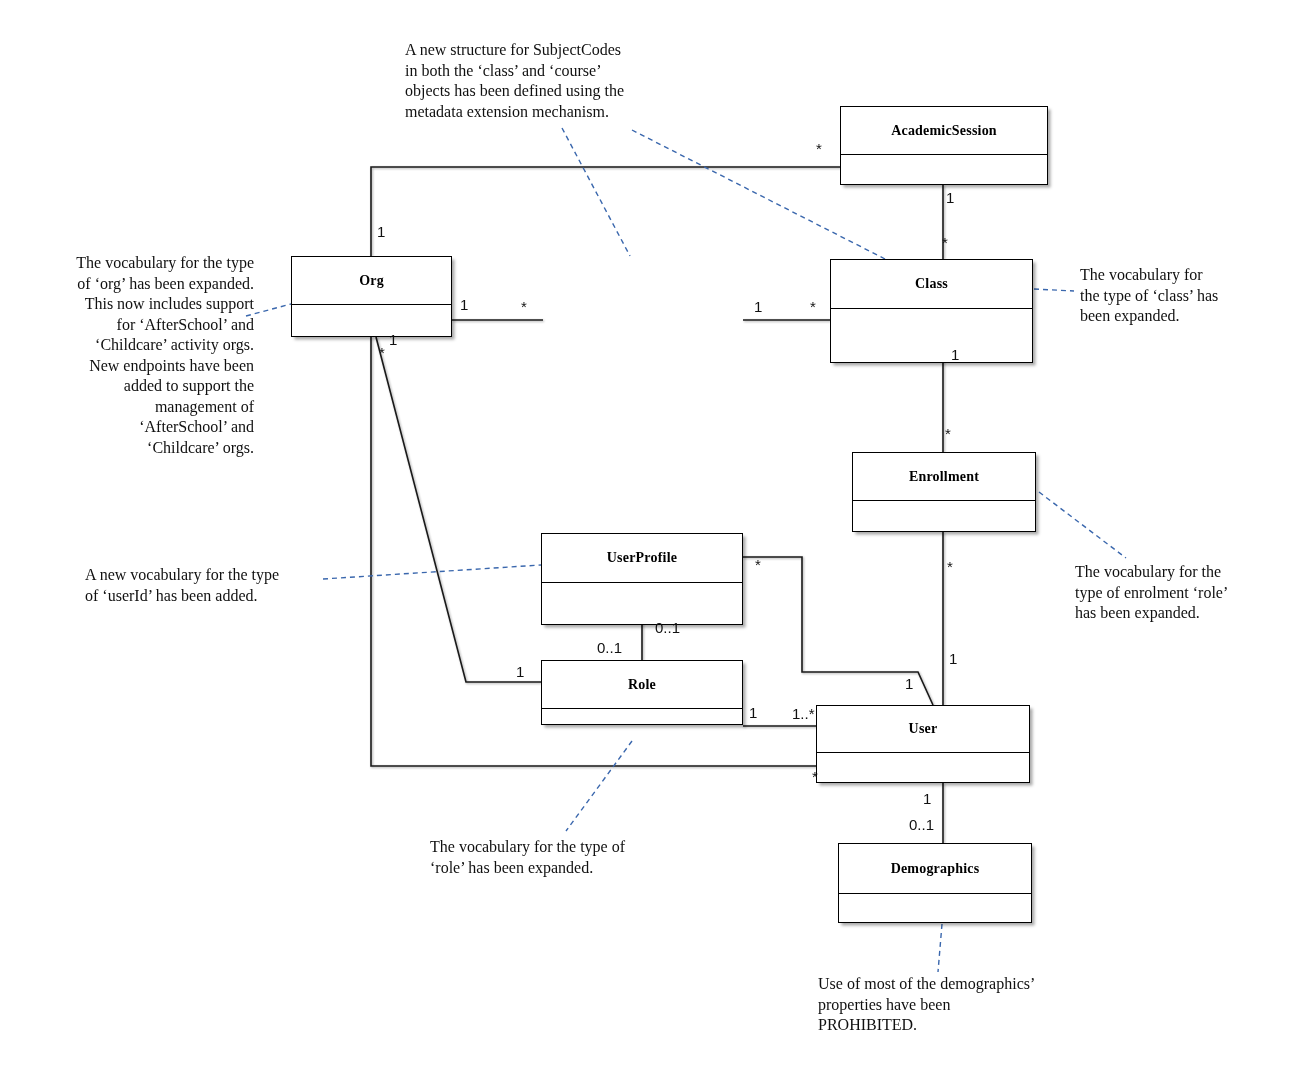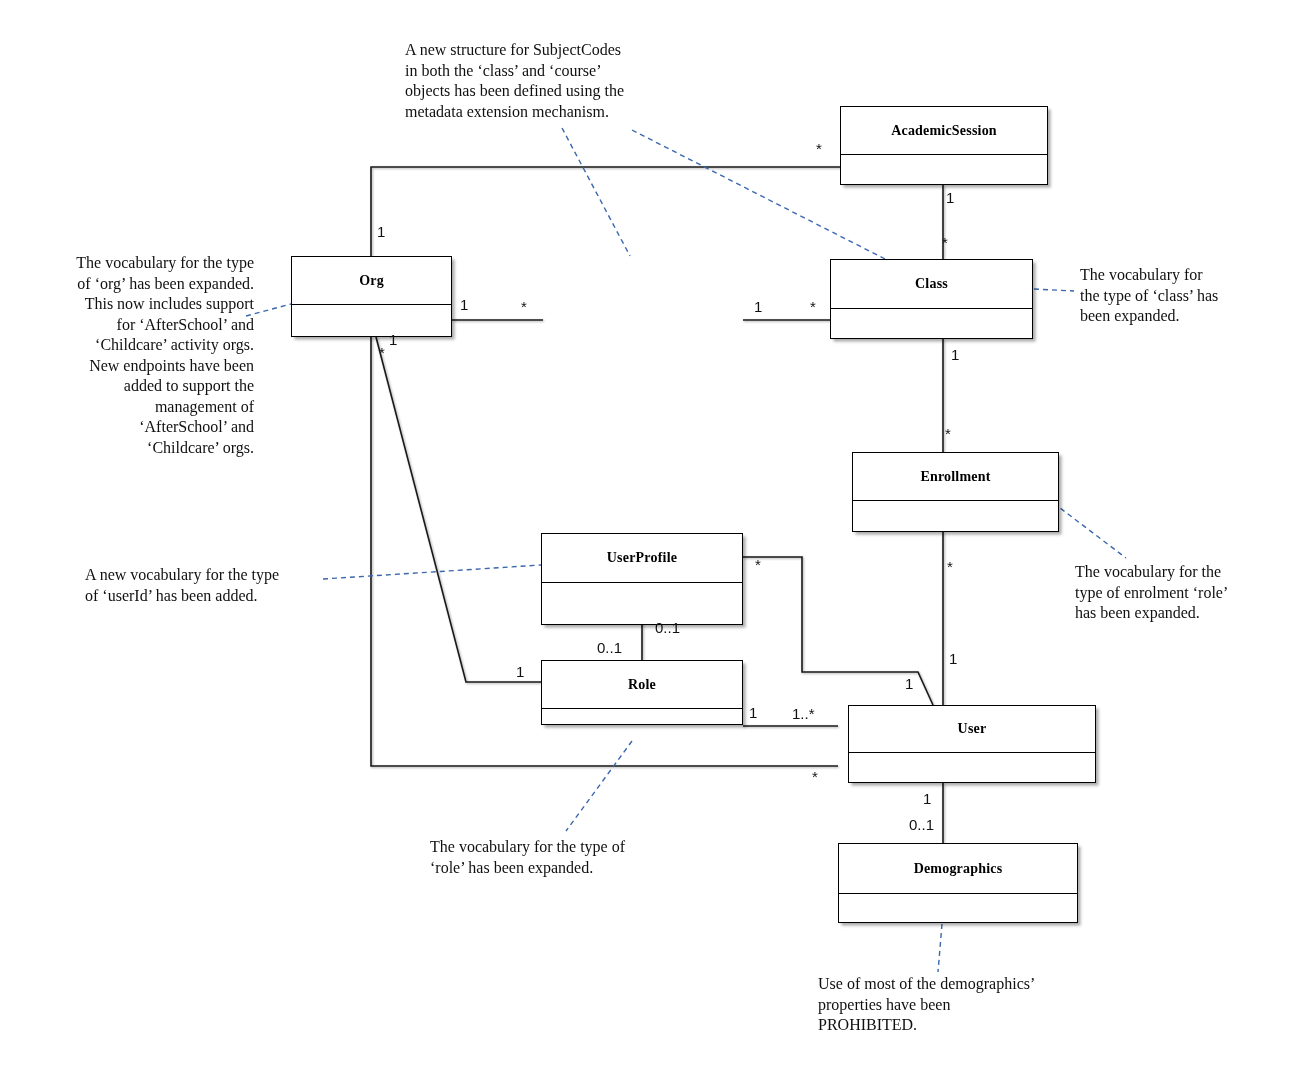--- a/index.html
+++ b/index.html
@@ -103,46 +103,46 @@
     <div class="entity-title" style="height:47px">AcademicSession</div>
     <div class="entity-attrs"></div>
   </div>
 
   <div class="entity" style="left:291px;top:256px;width:161px;height:81px">
     <div class="entity-title" style="height:47px">Org</div>
     <div class="entity-attrs"></div>
   </div>
 
 
-  <div class="entity" style="left:830px;top:259px;width:203px;height:80px">
+  <div class="entity" style="left:830px;top:259px;width:203px;height:104px">
     <div class="entity-title" style="height:48px">Class</div>
     <div class="entity-attrs"></div>
   </div>
 
-  <div class="entity" style="left:852px;top:452px;width:207px;height:80px">
+  <div class="entity" style="left:852px;top:452px;width:184px;height:80px">
     <div class="entity-title" style="height:47px">Enrollment</div>
     <div class="entity-attrs"></div>
   </div>
 
   <div class="entity" style="left:541px;top:533px;width:202px;height:92px">
     <div class="entity-title" style="height:48px">UserProfile</div>
     <div class="entity-attrs"></div>
   </div>
 
   <div class="entity" style="left:541px;top:660px;width:202px;height:65px">
     <div class="entity-title" style="height:47px">Role</div>
     <div class="entity-attrs"></div>
   </div>
 
-  <div class="entity" style="left:848px;top:705px;width:248px;height:78px">
+  <div class="entity" style="left:816px;top:705px;width:214px;height:78px">
     <div class="entity-title" style="height:46px">User</div>
     <div class="entity-attrs"></div>
   </div>
 
-  <div class="entity" style="left:838px;top:843px;width:240px;height:80px">
+  <div class="entity" style="left:838px;top:843px;width:194px;height:80px">
     <div class="entity-title" style="height:49px">Demographics</div>
     <div class="entity-attrs"></div>
   </div>
 
   <span class="mult" style="left:816px;top:140px">*</span>
   <span class="mult" style="left:377px;top:223px">1</span>
   <span class="mult" style="left:460px;top:296px">1</span>
   <span class="mult" style="left:521px;top:298px">*</span>
   <span class="mult" style="left:754px;top:298px">1</span>
   <span class="mult" style="left:810px;top:298px">*</span>

